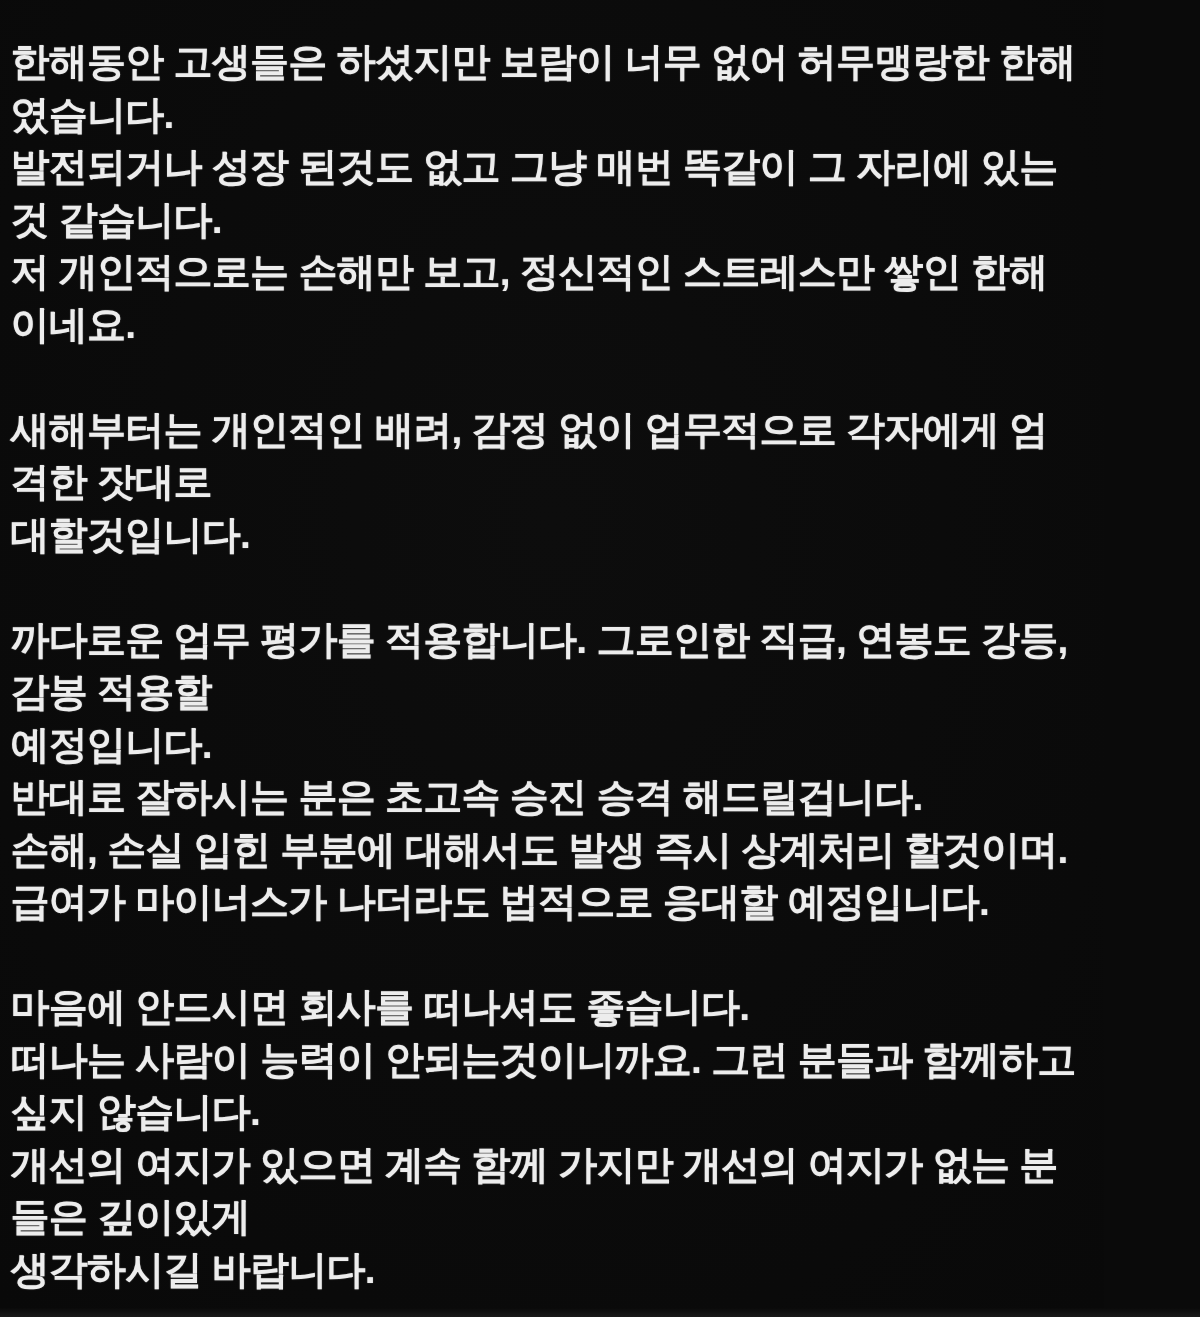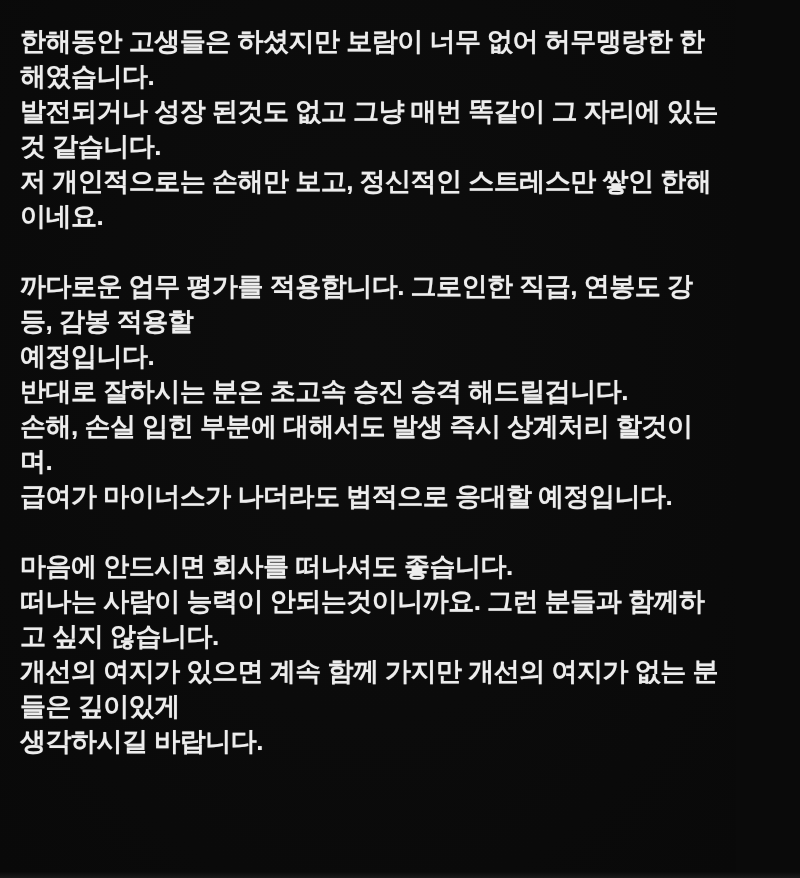--- a/index.html
+++ b/index.html
@@ -10,21 +10,21 @@
     width: 800px;
     height: 878px;
     background: #0a0a0a;
     overflow: hidden;
     font-family: "Liberation Sans", "DejaVu Sans", sans-serif;
   }
   .message-body {
     box-sizing: border-box;
     width: 736px;
     height: 872px;
-    padding: 24px 16px 0 20px;
+    padding: 24px 16px 0 7px;
     background: radial-gradient(ellipse at 50% 40%, #0d0d0d 0%, #090909 100%);
   }
   .paragraph {
     margin: 0 0 35px 0;
     color: #ededed;
     font-size: 26px;
     font-weight: 700;
     line-height: 35px;
     letter-spacing: -0.5px;
     white-space: pre-line;
@@ -39,20 +39,22 @@
     background: linear-gradient(180deg, #0a0a0a 0%, #1a1a1a 100%);
   }
 </style>
 </head>
 <body style="background: rgb(10, 10, 10);">
 
 <div class="message-body">
   <p class="paragraph" style="color: rgb(237, 237, 237);">한해동안 고생들은 하셨지만 보람이 너무 없어 허무맹랑한 한해였습니다.
 발전되거나 성장 된것도 없고 그냥 매번 똑같이 그 자리에 있는것 같습니다.
 저 개인적으로는 손해만 보고, 정신적인 스트레스만 쌓인 한해이네요.</p>
+  <p class="paragraph" style="color: rgb(237, 237, 237);">새해부터는 개인적인 배려, 감정 없이 업무적으로 각자에게 엄격한 잣대로
+대할것입니다.</p>
   <p class="paragraph" style="color: rgb(237, 237, 237); margin-top: 16px;">까다로운 업무 평가를 적용합니다. 그로인한 직급, 연봉도 강등, 감봉 적용할
 예정입니다.
 반대로 잘하시는 분은 초고속 승진 승격 해드릴겁니다.
 손해, 손실 입힌 부분에 대해서도 발생 즉시 상계처리 할것이며.
 급여가 마이너스가 나더라도 법적으로 응대할 예정입니다.</p>
   <p class="paragraph" style="color: rgb(237, 237, 237);">마음에 안드시면 회사를 떠나셔도 좋습니다.
 떠나는 사람이 능력이 안되는것이니까요. 그런 분들과 함께하고 싶지 않습니다.
 개선의 여지가 있으면 계속 함께 가지만 개선의 여지가 없는 분들은 깊이있게
 생각하시길 바랍니다.</p>
 

